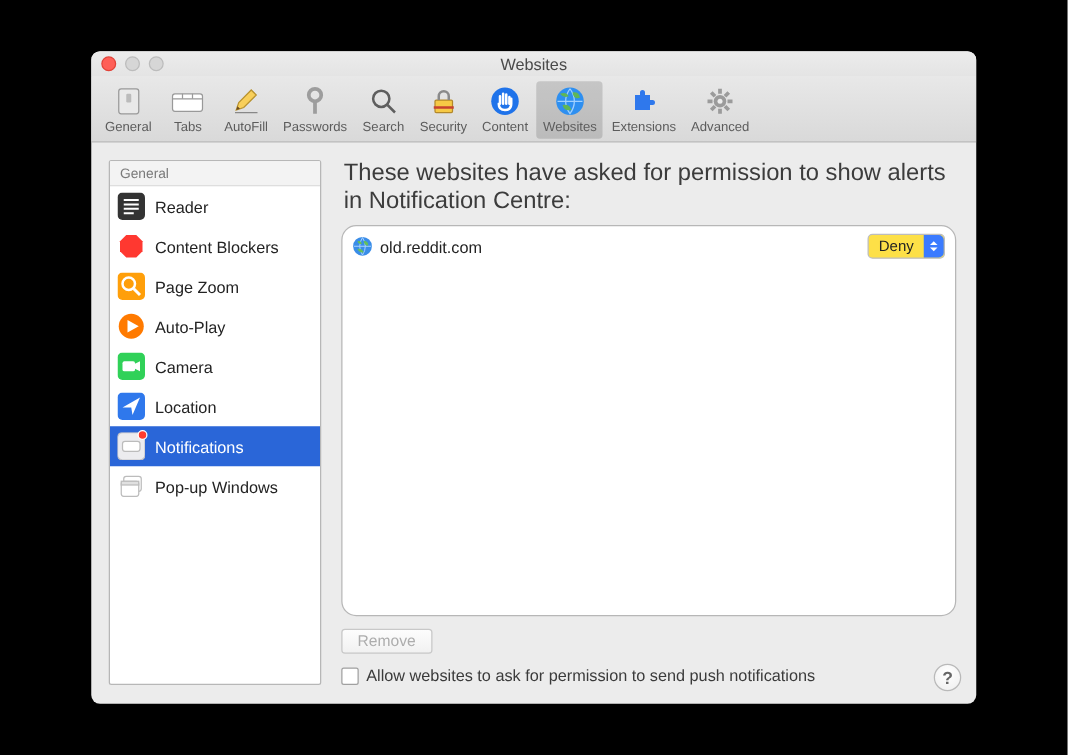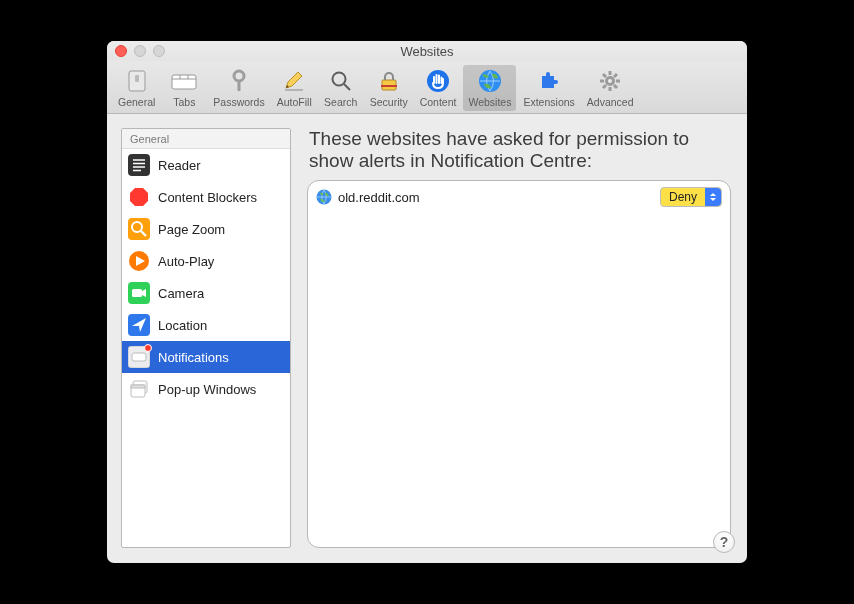--- a/index.html
+++ b/index.html
@@ -9,21 +9,21 @@
     height: 604px;
     background: #000;
     font-family: -apple-system, "Helvetica Neue", Arial, sans-serif;
     font-size: 13px;
     color: #232323;
     display:flex;
     align-items:center;
     justify-content:center;
   }
   .window {
-    width: 640px;
+    width: 708px;
     height: 522px;
     background: #ececec;
     border-radius: 7px;
     box-shadow: 0 20px 60px rgba(0,0,0,.45), 0 0 0 1px rgba(0,0,0,.12);
     overflow: hidden;
     position: relative;
   }
   
   .titlebar {
     height: 20px;
@@ -171,35 +171,35 @@
             <rect x="1" y="6" width="24" height="14" rx="2" fill="#fff" stroke="#999"></rect>
             <path d="M1 10 H25" stroke="#999"></path>
             <path d="M9 6 V10 M17 6 V10" stroke="#999"></path>
           </svg>
       </span>
         <span class="tlabel">Tabs</span>
     </div>
     <div class="toolbtn">
       <span class="ticon">
         <svg width="24" height="24">
-            <circle cx="12" cy="7" r="5" fill="none" stroke="#9d9d9d" stroke-width="3"></circle>
-            <rect x="10.5" y="11" width="3" height="11" fill="#9d9d9d"></rect>
-          </svg>
-      </span>
-        <span class="tlabel">Passwords</span>
-    </div>
-    <div class="toolbtn">
-      <span class="ticon">
-        <svg width="24" height="24">
             <path d="M4 19 L6 13 L16 3 L20 7 L10 17 Z" fill="#f8cf5a" stroke="#b8922f"></path>
             <path d="M4 19 L7 18 L5 16 Z" fill="#6c4a1f"></path>
             <path d="M3 21 H21" stroke="#888"></path>
           </svg>
       </span>
         <span class="tlabel">AutoFill</span>
+    </div>
+    <div class="toolbtn">
+      <span class="ticon">
+        <svg width="24" height="24">
+            <circle cx="12" cy="7" r="5" fill="none" stroke="#9d9d9d" stroke-width="3"></circle>
+            <rect x="10.5" y="11" width="3" height="11" fill="#9d9d9d"></rect>
+          </svg>
+      </span>
+        <span class="tlabel">Passwords</span>
     </div>
     <div class="toolbtn">
       <span class="ticon">
         <svg width="24" height="24">
             <circle cx="10" cy="10" r="6.5" fill="none" stroke="#5e5e5e" stroke-width="2"></circle>
             <path d="M15 15 L21 21" stroke="#5e5e5e" stroke-width="2"></path>
           </svg>
       </span>
         <span class="tlabel">Search</span>
     </div>
@@ -349,17 +349,24 @@
                 <path d="M4 4 Q7 3 7.5 6 Q4.5 7 4 4 M9 3.5 Q13 4 12.5 7.5 Q9 7 9 3.5 M4 10 Q8 9.5 9 13 Q5 13.5 4 10" fill="#65c05b"></path>
               </svg>
           </span>
           <span class="url">old.reddit.com</span>
           <span class="sel-wrap">
             <span class="sel-text">Deny</span>
             <span class="sel-btn"></span>
           </span>
         </div>
       </div>
+      <div class="below">
+        <div class="btn">Remove</div>
+        <div class="checkrow">
+          <span class="checkbox"></span>
+          <span>Allow websites to ask for permission to send push notifications</span>
+        </div>
+      </div>
     </div>
   </div>
 
   <div class="helpbtn">?</div>
 </div>
 
 </body></html>

